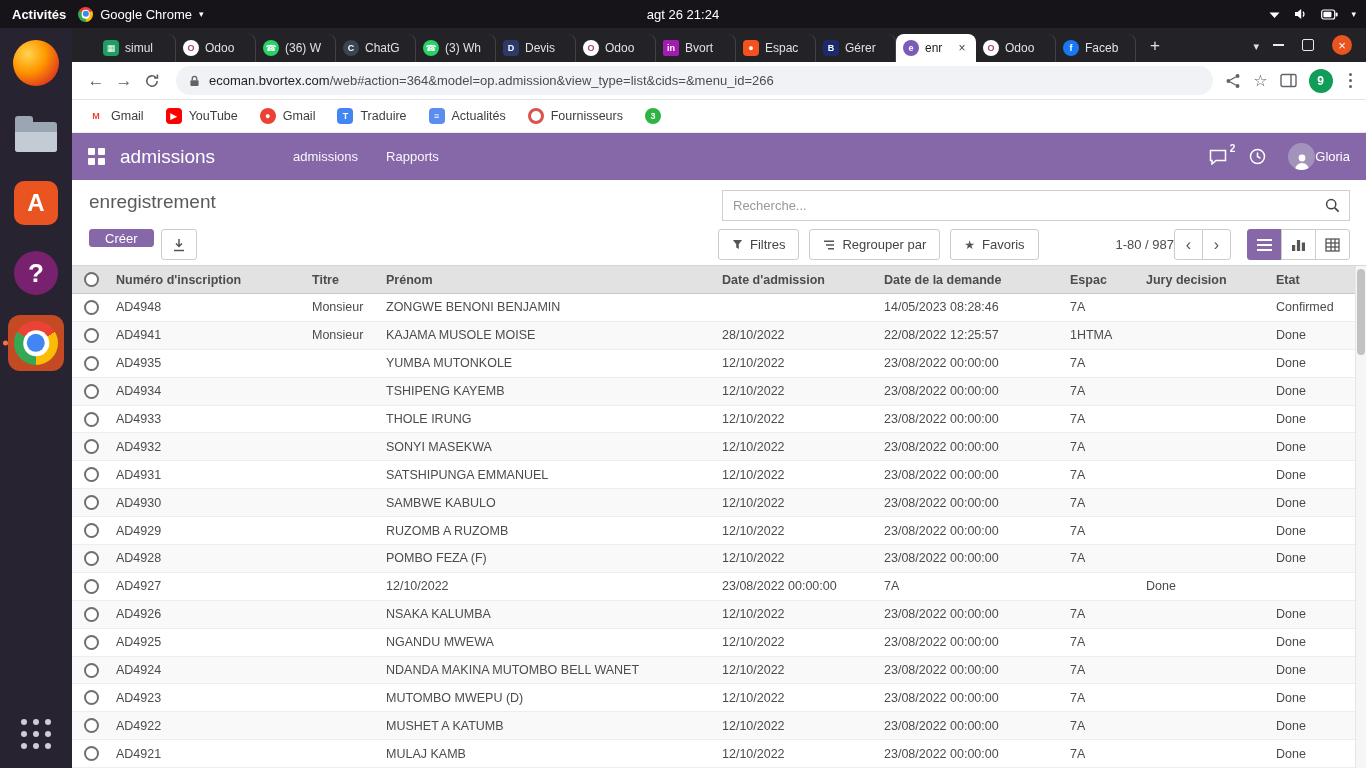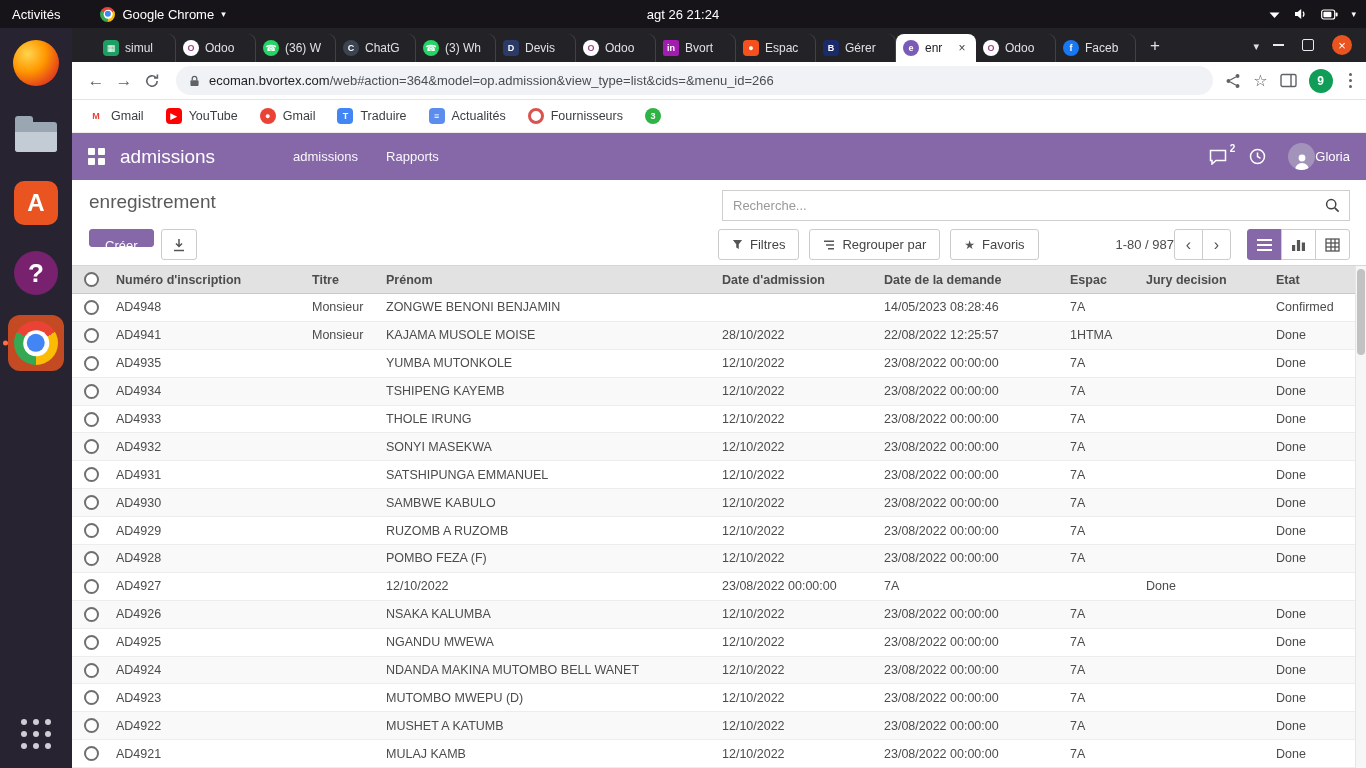--- a/index.html
+++ b/index.html
@@ -3,22 +3,22 @@
 <meta charset="utf-8">
 <style>
   * { box-sizing: border-box; margin: 0; padding: 0; }
   html,body { width:1366px; height:768px; overflow:hidden; }
   body { font-family:"Liberation Sans","DejaVu Sans",sans-serif; background:#000; }
   .screen { position:relative; width:1366px; height:768px; background:#1c1c1c; overflow:hidden; }
 
   
   .sysbar { position:absolute; top:0; left:0; width:1366px; height:28px; background:#161419; color:#fff;
             display:flex; align-items:center; font-size:13px; z-index:50; }
-  .sysbar .activities { margin-left:12px; cursor:default; }
-  .sysbar .sys-app { display:flex; align-items:center; gap:7px; margin-left:40px; }
+  .sysbar .activities { margin-left:12px; cursor:default;font-weight:bold; }
+  .sysbar .sys-app { display:flex; align-items:center; gap:7px; margin-left:12px; }
   .sysbar .clock { position:absolute; left:50%; transform:translateX(-50%); }
   .sysbar .tray { margin-left:auto; margin-right:10px; display:flex; align-items:center; gap:13px; }
   .chev { font-size:9px; color:#fff; }
 
   
   .chrome-logo { position:relative; border-radius:50%;
     background:conic-gradient(from -60deg,#ea4335 0 120deg,#fbbc05 120deg 240deg,#34a853 240deg 360deg); }
   .chrome-logo::before { content:""; position:absolute; left:50%; top:50%; width:58%; height:58%;
     transform:translate(-50%,-50%); background:#fff; border-radius:50%; }
   .chrome-logo::after { content:""; position:absolute; left:50%; top:50%; width:42%; height:42%;
@@ -113,21 +113,21 @@
   
   .control-panel { flex:none; height:86px; background:#fff; position:relative; border-bottom:1px solid #d6d6d6; }
   .cp-title { position:absolute; left:17px; top:11px; font-size:19px; color:#5a5a5a; }
   .searchbox { position:absolute; right:16px; top:10px; width:628px; height:31px; background:#fff;
                border:1px solid #cfcfcf; display:flex; align-items:center; }
   .searchbox input { flex:1; border:0; outline:0; font-size:13px; padding:0 10px; color:#333; background:transparent;
                      font-family:"Liberation Sans","DejaVu Sans",sans-serif; }
   .searchbox input::placeholder { color:#9a9a9a; }
   .searchbox .mag { margin-right:9px; display:flex; cursor:pointer; }
   .cp-left { position:absolute; left:17px; top:49px; display:flex; gap:7px; }
-  .btn-create { height:18px; padding:8px 15px; background:var(--accent); color:#fff; border:1px solid var(--accent);
+  .btn-create { height:18px; padding:0 15px; background:var(--accent); color:#fff; border:1px solid var(--accent);
                 border-radius:3px; font-size:13px; cursor:pointer; }
   .btn-export { width:36px; height:31px; background:#fff; border:1px solid #ccc; border-radius:3px;
                 display:flex; align-items:center; justify-content:center; cursor:pointer; }
   .cp-filters { position:absolute; left:646px; top:49px; display:flex; gap:10px; }
   .fbtn { height:31px; background:#fff; border:1px solid #ccc; border-radius:3px; padding:0 13px; font-size:13px;
           color:#444; display:flex; align-items:center; gap:7px; cursor:pointer; }
   .fbtn .star { font-size:12px; color:#555; }
   .cp-right { position:absolute; right:16px; top:49px; display:flex; align-items:center; }
   .pager-text { font-size:13px; color:#4c4c4c; margin-right:0; }
   .pager-btn { width:29px; height:31px; background:#fff; border:1px solid #ccc; color:#555; font-size:16px;

